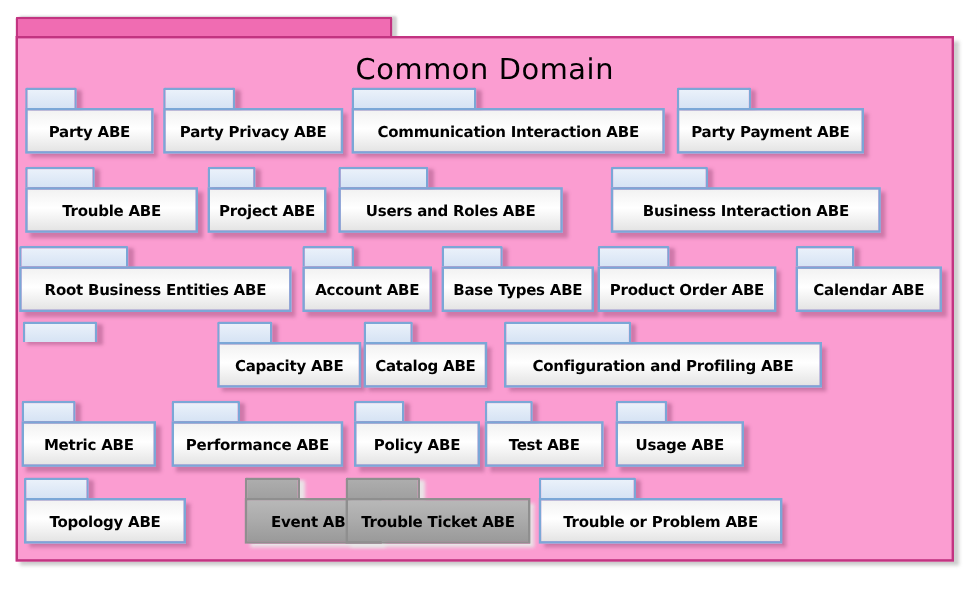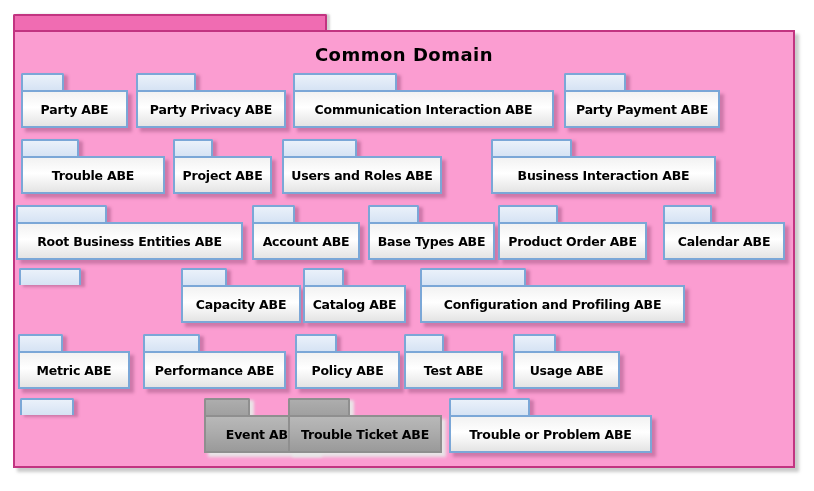--- a/index.html
+++ b/index.html
@@ -26,21 +26,21 @@
     position:absolute; left:13px; top:30px;
     width:782px; height:438px;
     background:var(--outer-body);
     border:2px solid var(--outer-border);
     box-sizing:border-box;
     box-shadow:4px 4px 3px rgba(185,185,185,0.75);
   }
   .folder-title {
     position:absolute; left:0; top:12px; width:100%;
     text-align:center;
-    font-size:18px; font-weight:bold; color:#000;
+    font-size:24px; font-weight:normal; color:#000;
     letter-spacing:0.5px;
   }
 
   
   .pkg { position:absolute; }
   .pkg-tab {
     height:17px;
     background:linear-gradient(to bottom, var(--pkg-tab-top), var(--pkg-tab-bottom));
     border:2px solid var(--pkg-border);
     border-bottom:none;
@@ -108,27 +108,27 @@
         <div class="pkg-body">
           <span>Trouble ABE</span>
         </div>
       </div>
       <div class="pkg" style="left: 173px; top: 139px; width: 99px;">
         <div class="pkg-tab" style="width: 40px;"></div>
         <div class="pkg-body">
           <span>Project ABE</span>
         </div>
       </div>
-      <div class="pkg" style="left: 282px; top: 139px; width: 160px;">
+      <div class="pkg" style="left: 282px; top: 139px; width: 187px;">
         <div class="pkg-tab" style="width: 75px;"></div>
         <div class="pkg-body">
           <span>Users and Roles ABE</span>
         </div>
       </div>
-      <div class="pkg" style="left: 459px; top: 139px; width: 225px; padding-left: 32px;">
+      <div class="pkg" style="left: 477px; top: 139px; width: 225px; padding-left: 32px;">
         <div class="pkg-tab" style="width: 81px;"></div>
         <div class="pkg-body">
           <span>Business Interaction ABE</span>
         </div>
       </div>
       <div class="pkg" style="left: 16px; top: 205px; width: 227px;">
         <div class="pkg-tab" style="width: 91px;"></div>
         <div class="pkg-body">
           <span>Root Business Entities ABE</span>
         </div>
@@ -203,20 +203,23 @@
         </div>
       </div>
       <div class="pkg" style="left: 513px; top: 334px; width: 107px;">
         <div class="pkg-tab" style="width: 43px;"></div>
         <div class="pkg-body">
           <span>Usage ABE</span>
         </div>
       </div>
       <div class="pkg" style="left: 20px; top: 398px; width: 135px;">
         <div class="pkg-tab" style="width: 54px;"></div>
+        <div class="pkg-body">
+          <span>Topology ABE</span>
+        </div>
       </div>
       <div class="pkg gray" style="left: 164px; top: 398px; width: 114px; padding-left: 40px;">
         <div class="pkg-tab" style="width: 46px;"></div>
         <div class="pkg-body">
           <span>Event ABE</span>
         </div>
       </div>
       <div class="pkg gray" style="left: 288px; top: 398px; width: 154px;">
         <div class="pkg-tab" style="width: 62px;"></div>
         <div class="pkg-body">

